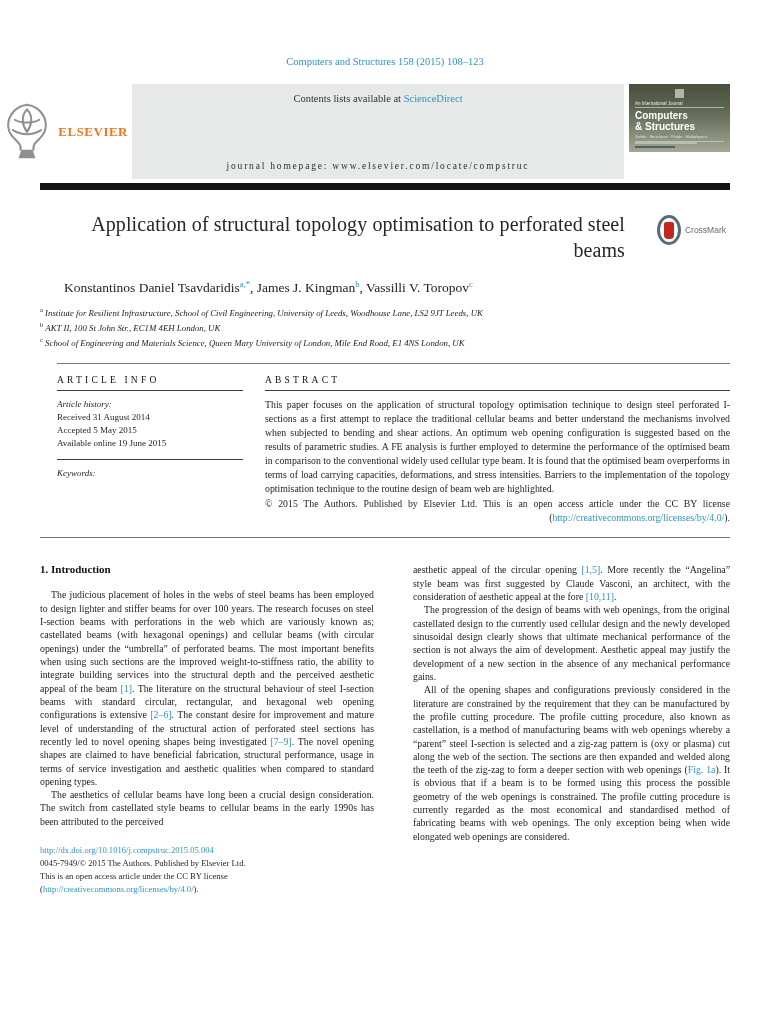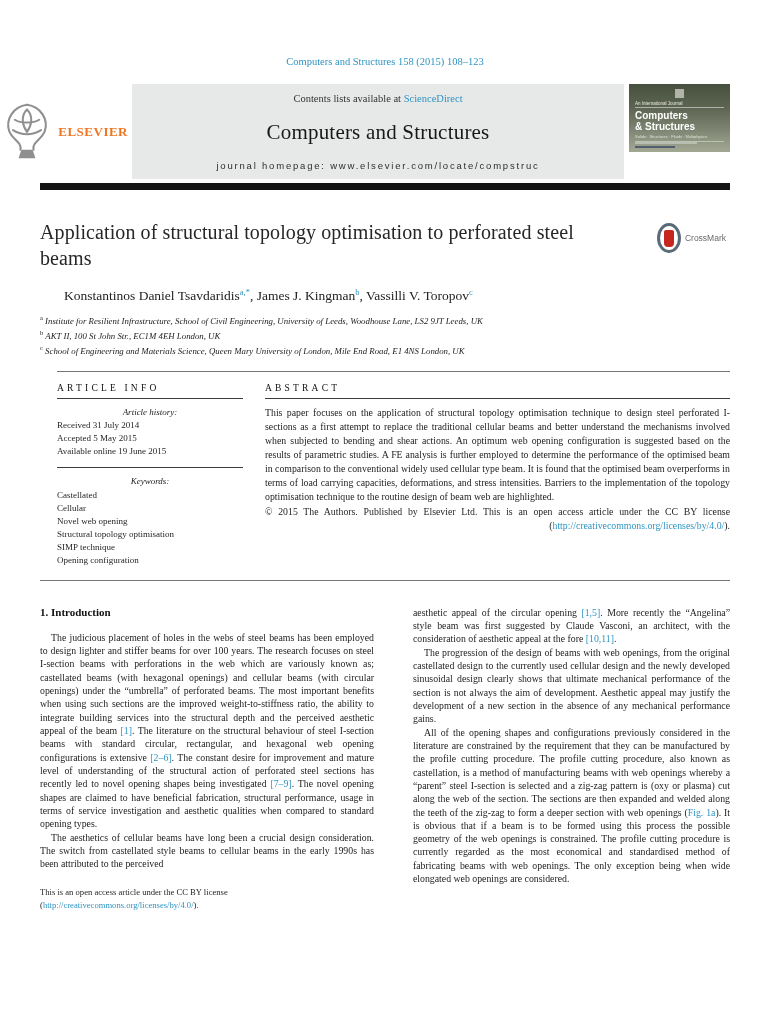--- a/index.html
+++ b/index.html
@@ -15,51 +15,51 @@
   .citation{margin-top:56px;text-align:center;font-size:10.5px;color:var(--blue);}
   
   .header{margin-top:17px;display:flex;align-items:stretch;height:95px;}
   .logo-col{width:88px;display:flex;flex-direction:row;align-items:center;justify-content:flex-end;padding-bottom:2px;}
   .logo-col svg{display:block;}
   .elsevier-word{font-size:13px;color:var(--orange);letter-spacing:.5px;font-weight:bold;margin-top:2px;}
   .masthead{flex:1;background:#e7e8e8;margin-left:4px;display:flex;flex-direction:column;justify-content:space-between;text-align:center;padding:9px 6px 8px;}
   .contents-line{font-family:Liberation Serif, serif;font-size:10.5px;color:#333;}
   .contents-line .sd{color:var(--blue);}
   .journal-title{font-size:21px;color:#181818;letter-spacing:.2px;}
-  .homepage-line{font-family:Liberation Sans, sans-serif;font-size:9.5px;letter-spacing:1.8px;color:#2e2e2e;}
+  .homepage-line{font-family:Liberation Serif, serif;font-size:9.5px;letter-spacing:1.8px;color:#2e2e2e;}
   .cover{width:101px;margin-left:5px;height:68px;background:linear-gradient(180deg,#474f3e 0%,#5d6552 35%,#7b example 0,#7b8370 65%,#a3a894 100%);background:linear-gradient(180deg,#474f3e 0%,#5d6552 35%,#7b8370 65%,#a3a894 100%);padding:5px 6px;color:#fff;position:relative;}
   .cover-logo{width:9px;height:9px;background:#c9ccc2;opacity:.8;margin:0 auto 3px;}
   .cover-tagline{font-size:4.5px;color:#e8eadf;text-align:left;border-bottom:1px solid rgba(255,255,255,.5);padding-bottom:1px;margin-bottom:2px;font-family:"Liberation Sans",sans-serif;}
   .cover-title{font-family:"Liberation Sans",sans-serif;font-weight:bold;font-size:10px;line-height:1.1;text-align:left;color:#fff;}
   .cover-subjects{font-size:4px;color:#dfe2d6;text-align:left;margin-top:2px;font-family:"Liberation Sans",sans-serif;border-bottom:1px solid rgba(255,255,255,.4);padding-bottom:2px;}
   .cover-foot{position:absolute;bottom:4px;left:6px;right:6px;}
   .cover-foot .bar1{height:2px;background:rgba(255,255,255,.35);margin-bottom:2px;width:70%;}
   .cover-foot .bar2{height:2px;background:rgba(20,40,90,.55);width:45%;}
   .black-bar{height:7px;background:#141414;margin-top:4px;}
   
-  .title-row{margin-top:29px;display:flex;justify-content:space-between;align-items:flex-start;}
+  .title-row{margin-top:21px;display:flex;justify-content:space-between;align-items:flex-start;text-align:right;}
   h1.article-title{font-size:20px;font-weight:normal;color:#262626;line-height:1.32;width:585px;letter-spacing:.1px;}
   .crossmark{display:flex;align-items:center;gap:4px;margin-top:4px;margin-right:4px;}
   .cm-oval{width:24px;height:30px;border:3px solid #5a6b78;border-radius:50%;display:flex;align-items:center;justify-content:center;background:#fff;}
   .cm-red{width:10px;height:17px;background:#c5271f;border-radius:2px 2px 4px 4px;}
   .cm-label{font-family:"Liberation Sans",sans-serif;font-size:8.5px;color:#6a6a6a;}
   
   .authors{margin-top:15px;font-size:13.5px;color:#222;margin-left:24px;}
   .authors sup{color:var(--blue);font-size:8.5px;}
   .affils{margin-top:9px;font-size:8.8px;font-style:italic;line-height:1.45;color:#222;}
   .affils sup{font-size:6.5px;font-style:normal;}
   
   .ia-section{margin-top:14px;border-top:1px solid #777;display:flex;margin-left:17px;}
   .info-col{width:208px;padding-right:22px;flex-shrink:0;}
   .abs-col{flex:1;}
   .ia-heading{font-size:9.5px;letter-spacing:3.2px;color:#111;margin-top:11px;}
   .ia-rule{border-top:1px solid var(--hair);margin-top:5px;}
   .info-col .ia-rule,.abs-col .ia-rule{margin-bottom:7px;}
   .history{font-size:9px;line-height:1.45;}
-  .history .lbl,.kw .lbl{font-style:italic;text-align:center;}
+  .history .lbl,.kw .lbl{font-style:italic;}
   .info-mid-rule{border-top:1px solid var(--hair);margin:9px 0 7px;width:100%;}
   .kw{font-size:9px;line-height:1.45;}
   .abs-text{font-size:9.8px;line-height:1.42;text-align:justify;color:#1c1c1c;}
   .abs-copy{font-size:9.8px;line-height:1.42;text-align:justify;text-align-last:right;margin-top:1px;}
   .abs-copy .lnk{color:var(--blue);}
   .ia-bottom{border-top:1px solid #777;margin-top:13px;}
   
   .body-cols{margin-top:25px;display:flex;gap:39px;}
   .col-left{width:334px;flex-shrink:0;}
   .col-right{flex:1;}
@@ -97,21 +97,20 @@
           <path d="M25 52 h12 l3 9 h-18 z" fill="#8f8f8f"></path>
         </svg>
       </span>
       <div class="elsevier-word">ELSEVIER</div>
     </div>
 
     <div class="masthead">
       <div class="contents-line">
         <span>Contents lists available at </span><span class="sd">ScienceDirect</span>
       </div>
-      <div class="journal-title">Computers and Structures</div>
       <div class="homepage-line">journal homepage: www.elsevier.com/locate/compstruc</div>
     </div>
 
     <div class="cover">
       <div class="cover-logo"></div>
       <div class="cover-tagline">An International Journal</div>
       <div class="cover-title">
         <div>Computers</div>
         <div>&amp; Structures</div>
       </div>
@@ -155,37 +154,28 @@
     </div>
 
   <div class="ia-section">
     <div class="info-col">
       <div class="ia-heading" style="letter-spacing:3.2px;">ARTICLE INFO</div>
       <div class="ia-rule"></div>
       <div class="history">
         <div class="lbl">Article history:</div>
         <div>
 
-        <div>Received 31 July 2014</div>
+        <div>Received 31 August 2014</div>
             <div>Accepted 5 May 2015</div>
             <div>Available online 19 June 2015</div>
           </div>
       </div>
       <div class="info-mid-rule"></div>
       <div class="kw">
         <div class="lbl">Keywords:</div>
-        <div>
-
-        <div>Castellated</div>
-            <div>Cellular</div>
-            <div>Novel web opening</div>
-            <div>Structural topology optimisation</div>
-            <div>SIMP technique</div>
-            <div>Opening configuration</div>
-          </div>
       </div>
     </div>
 
     <div class="abs-col">
       <div class="ia-heading" style="letter-spacing:3.2px;">ABSTRACT</div>
       <div class="ia-rule"></div>
       <div class="abs-text">This paper focuses on the application of structural topology optimisation technique to design steel perforated I-sections as a first attempt to replace the traditional cellular beams and better understand the mechanisms involved when subjected to bending and shear actions. An optimum web opening configuration is suggested based on the results of parametric studies. A FE analysis is further employed to determine the performance of the optimised beam in comparison to the conventional widely used cellular type beam. It is found that the optimised beam overperforms in terms of load carrying capacities, deformations, and stress intensities. Barriers to the implementation of the topology optimisation technique to the routine design of beam web are highlighted.</div>
       <div class="abs-copy">
         <span>© 2015 The Authors. Published by Elsevier Ltd. This is an open access article under the CC BY license (</span><span class="lnk">http://creativecommons.org/licenses/by/4.0/</span><span>).</span>
       </div>
@@ -197,20 +187,22 @@
     <div class="col-left">
       <h2 class="sec">1. Introduction</h2>
       <div>
 
       <p class="bp" data-cont="false">The judicious placement of holes in the webs of steel beams has been employed to design lighter and stiffer beams for over 100 years. The research focuses on steel I-section beams with perforations in the web which are variously known as; castellated beams (with hexagonal openings) and cellular beams (with circular openings) under the “umbrella” of perforated beams. The most important benefits when using such sections are the improved weight-to-stiffness ratio, the ability to integrate building services into the structural depth and the perceived aesthetic appeal of the beam <span class="ref">[1]</span>. The literature on the structural behaviour of steel I-section beams with standard circular, rectangular, and hexagonal web opening configurations is extensive <span class="ref">[2–6]</span>. The constant desire for improvement and mature level of understanding of the structural action of perforated steel sections has recently led to novel opening shapes being investigated <span class="ref">[7–9]</span>. The novel opening shapes are claimed to have beneficial fabrication, structural performance, usage in terms of service investigation and aesthetic qualities when compared to standard opening types.</p>
           <p class="bp" data-cont="false">The aesthetics of cellular beams have long been a crucial design consideration. The switch from castellated style beams to cellular beams in the early 1990s has been attributed to the perceived</p>
         </div>
 
 
       <div class="footer">
+        <div class="lnk">http://dx.doi.org/10.1016/j.compstruc.2015.05.004</div>
+        <div>0045-7949/© 2015 The Authors. Published by Elsevier Ltd.</div>
         <div>
           <span>This is an open access article under the CC BY license (</span><span class="lnk">http://creativecommons.org/licenses/by/4.0/</span><span>).</span>
         </div>
       </div>
     </div>
 
     <div class="col-right">
       <div>
 
       <p class="bp" data-cont="true">aesthetic appeal of the circular opening <span class="ref">[1,5]</span>. More recently the “Angelina” style beam was first suggested by Claude Vasconi, an architect, with the consideration of aesthetic appeal at the fore <span class="ref">[10,11]</span>.</p>

